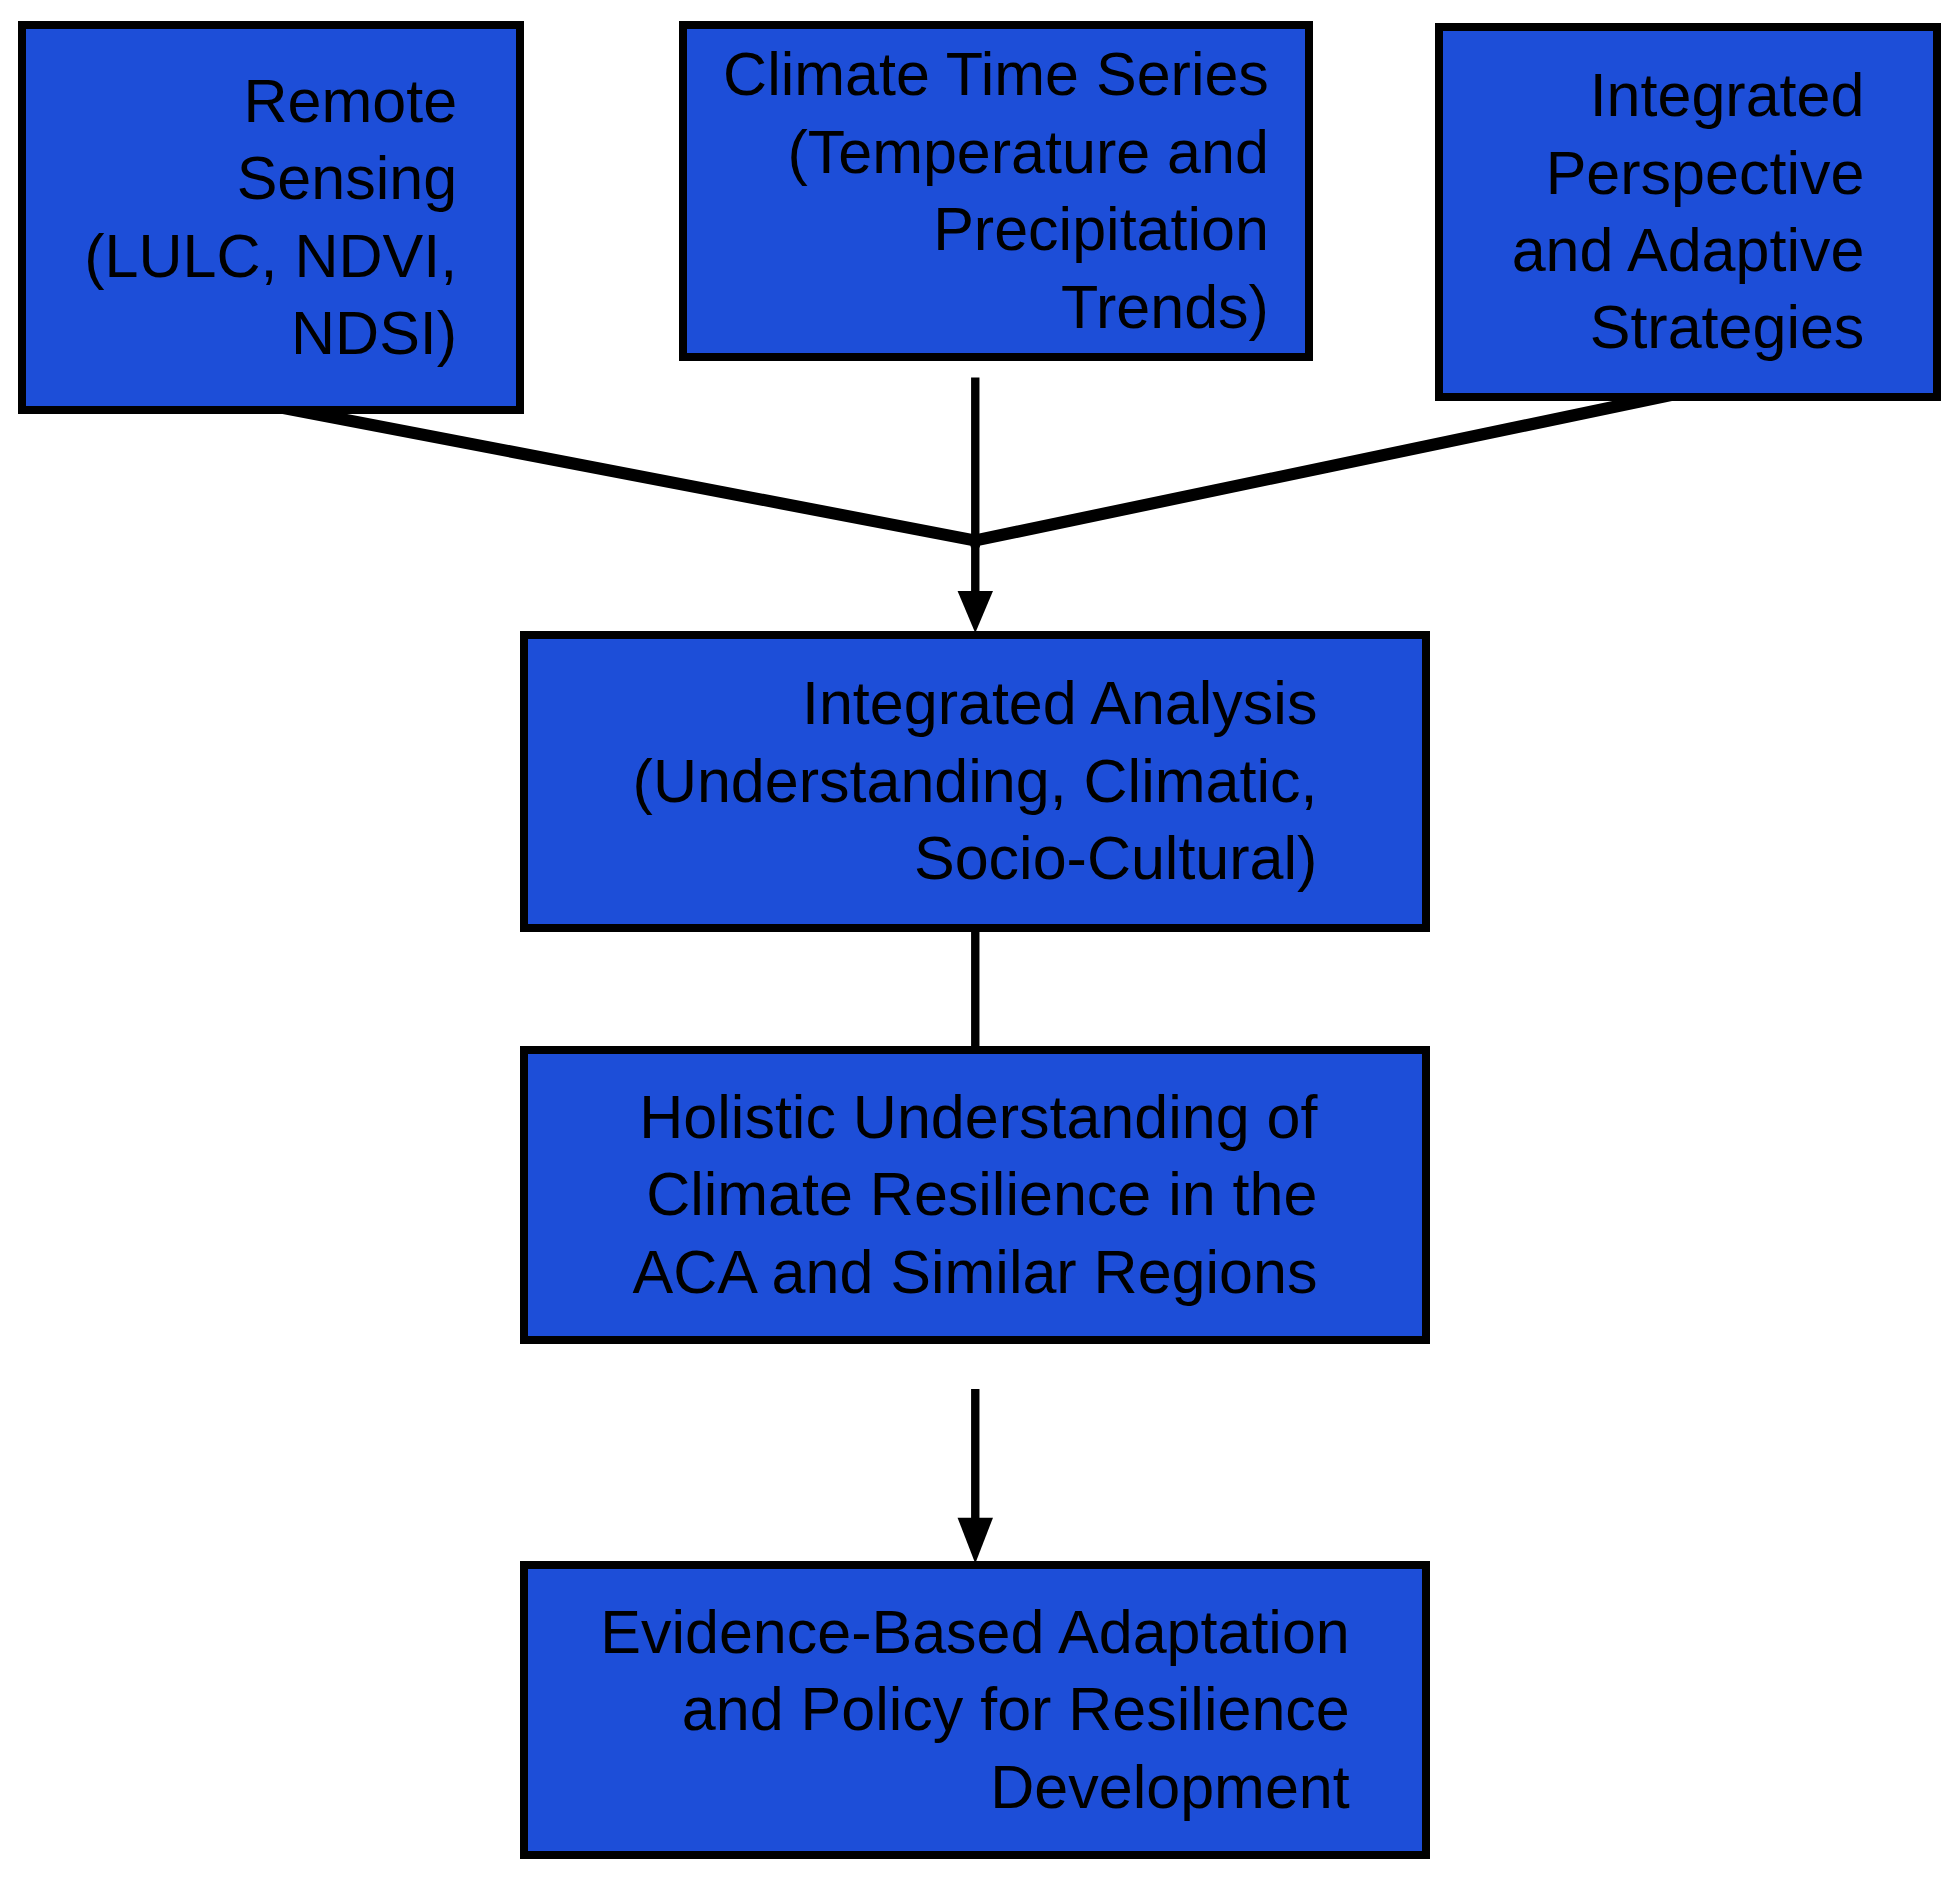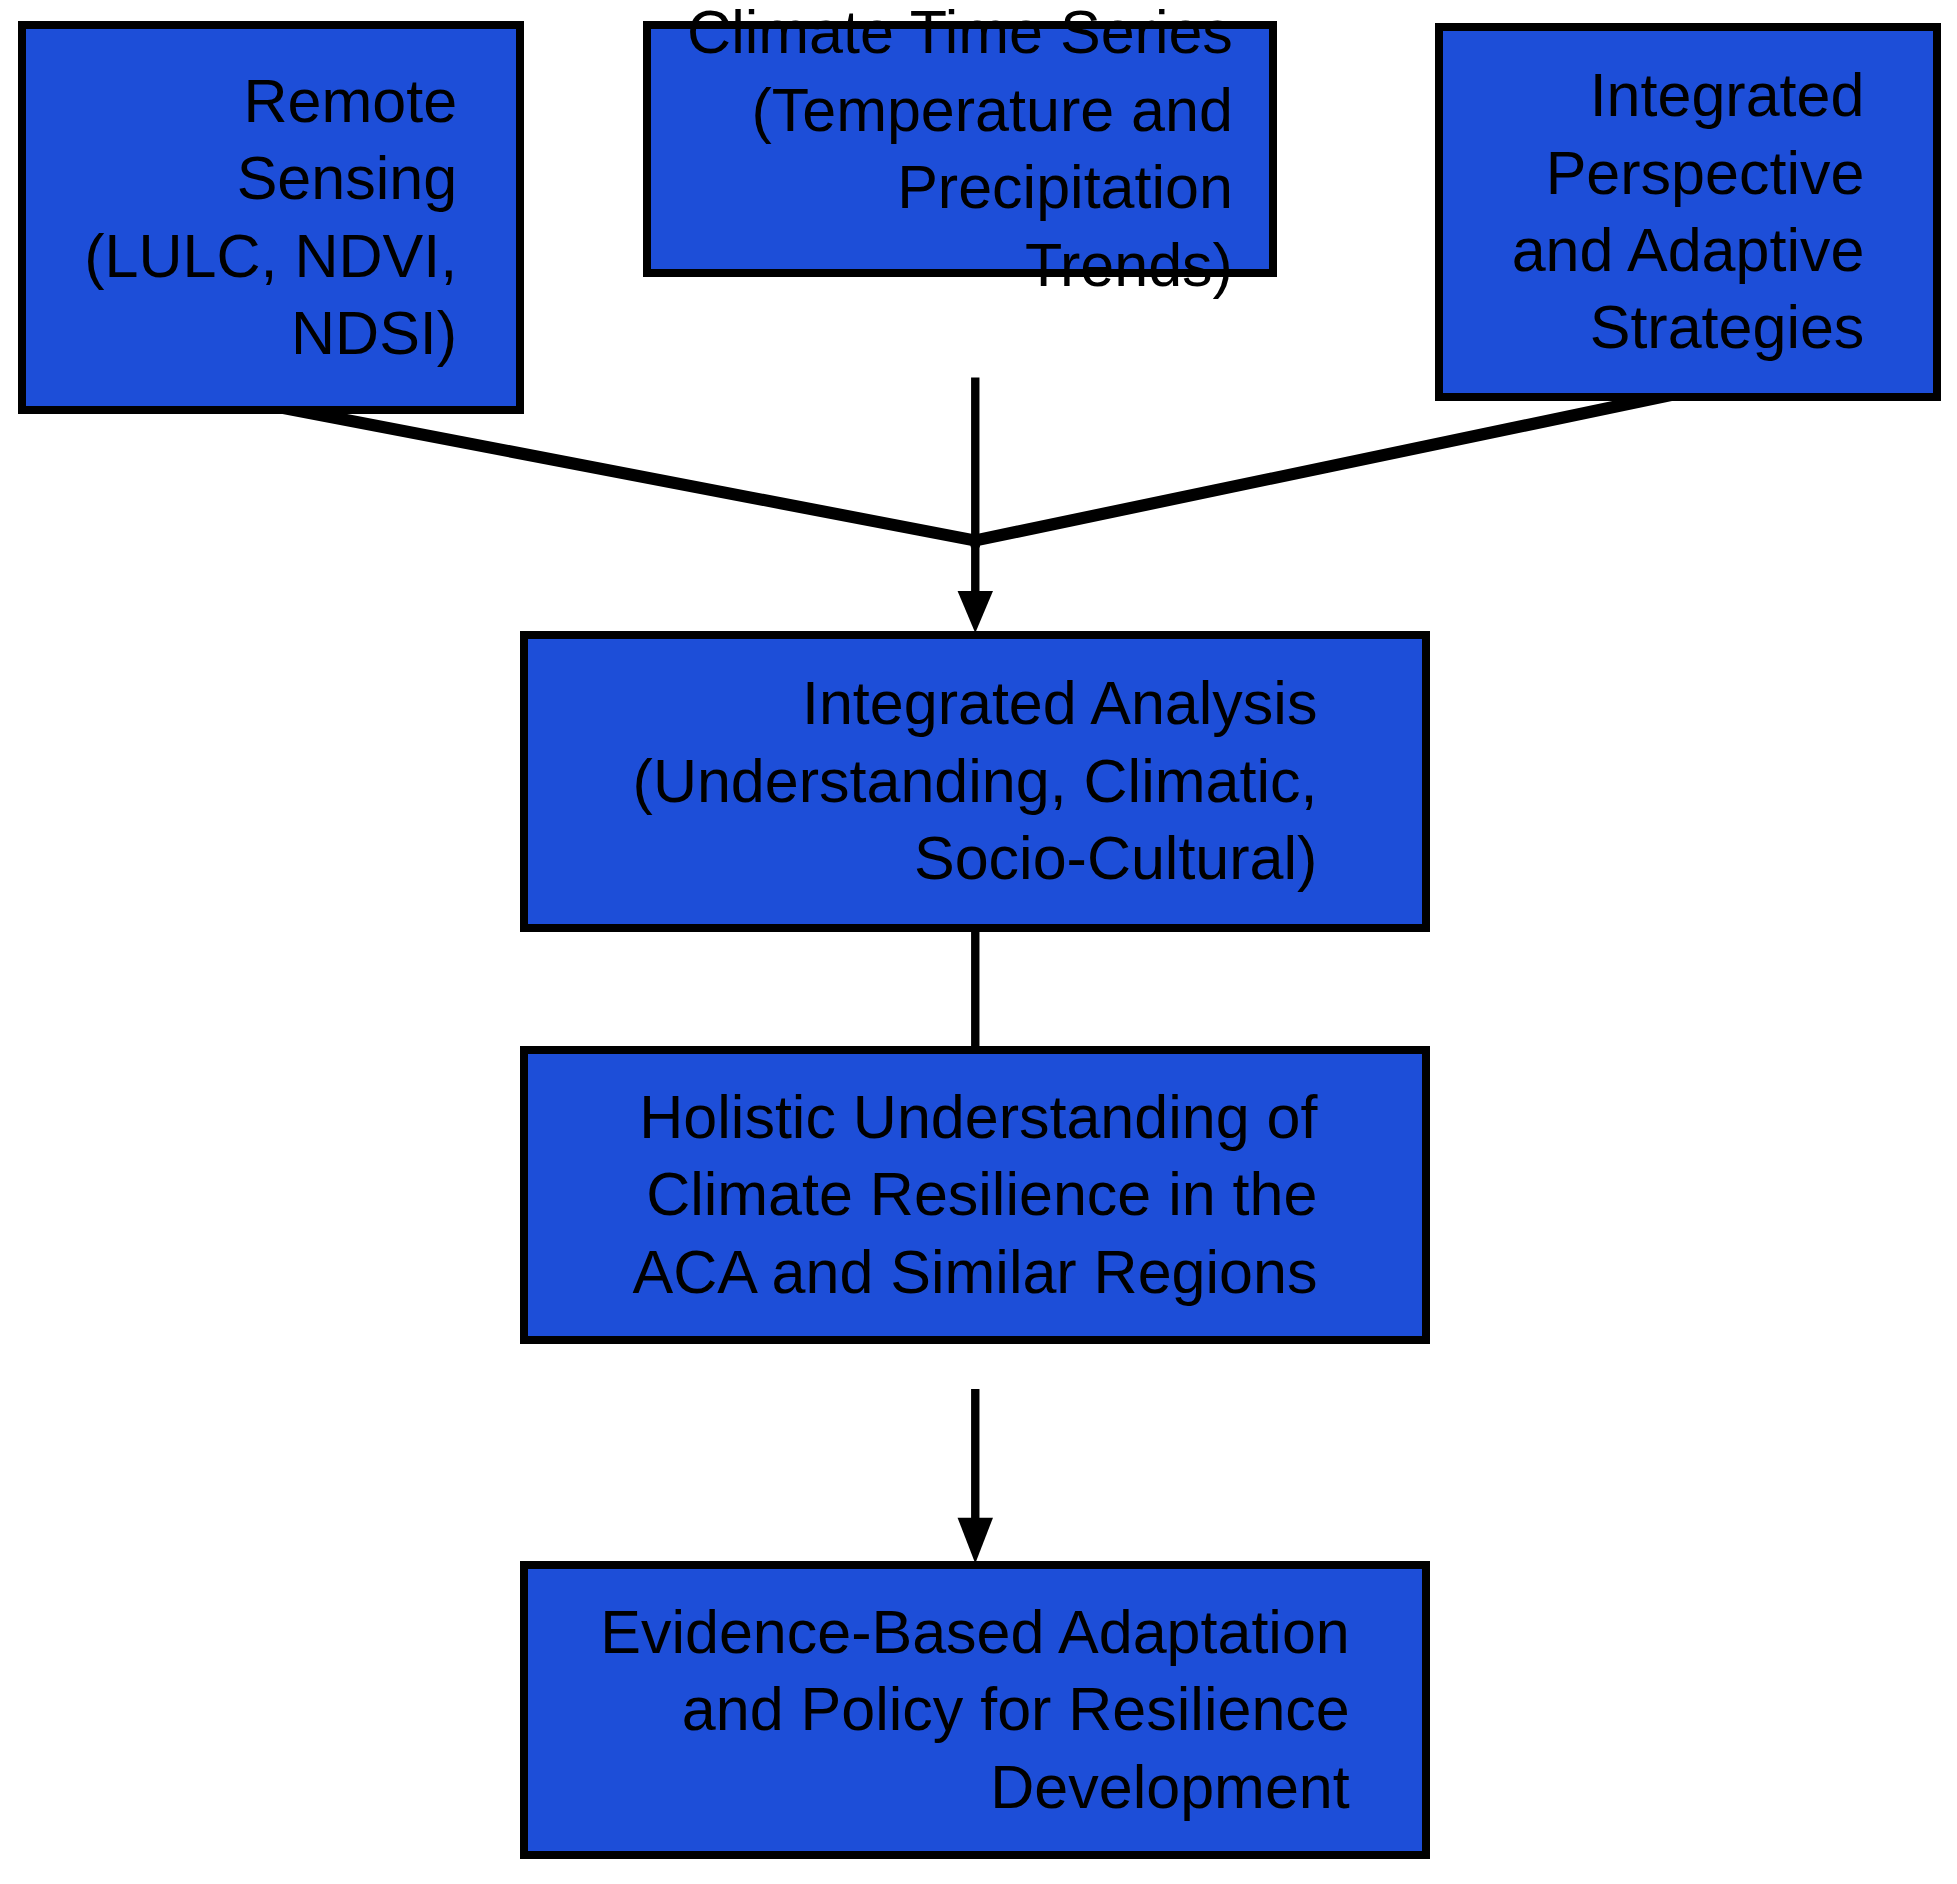--- a/index.html
+++ b/index.html
@@ -34,21 +34,21 @@
   }
   .node .label {
     white-space: pre-line;
     font-size: 61px;
     line-height: 1.27;
     color: #000000;
     font-weight: 400;
     letter-spacing: 0px;
   }
   .node-remote     { left: 17.7px;   top: 21.4px;   width: 506px; height: 393px; }
-  .node-climate    { left: 643px;  top: 21.4px;   width: 634px; height: 256px; }
+  .node-climate    { left: 679px;  top: 21.4px;   width: 634px; height: 340px; }
   .node-community  { left: 1435px; top: 23px;   width: 506px; height: 378px; }
   .node-integrated { left: 520px;  top: 631px;  width: 910px; height: 301px; }
   .node-holistic   { left: 520px;  top: 1046px; width: 910px; height: 298px; }
   .node-evidence   { left: 520px;  top: 1561px; width: 910px; height: 298px; }
 </style>
 </head>
 <body>
 
 <div class="canvas">
 

